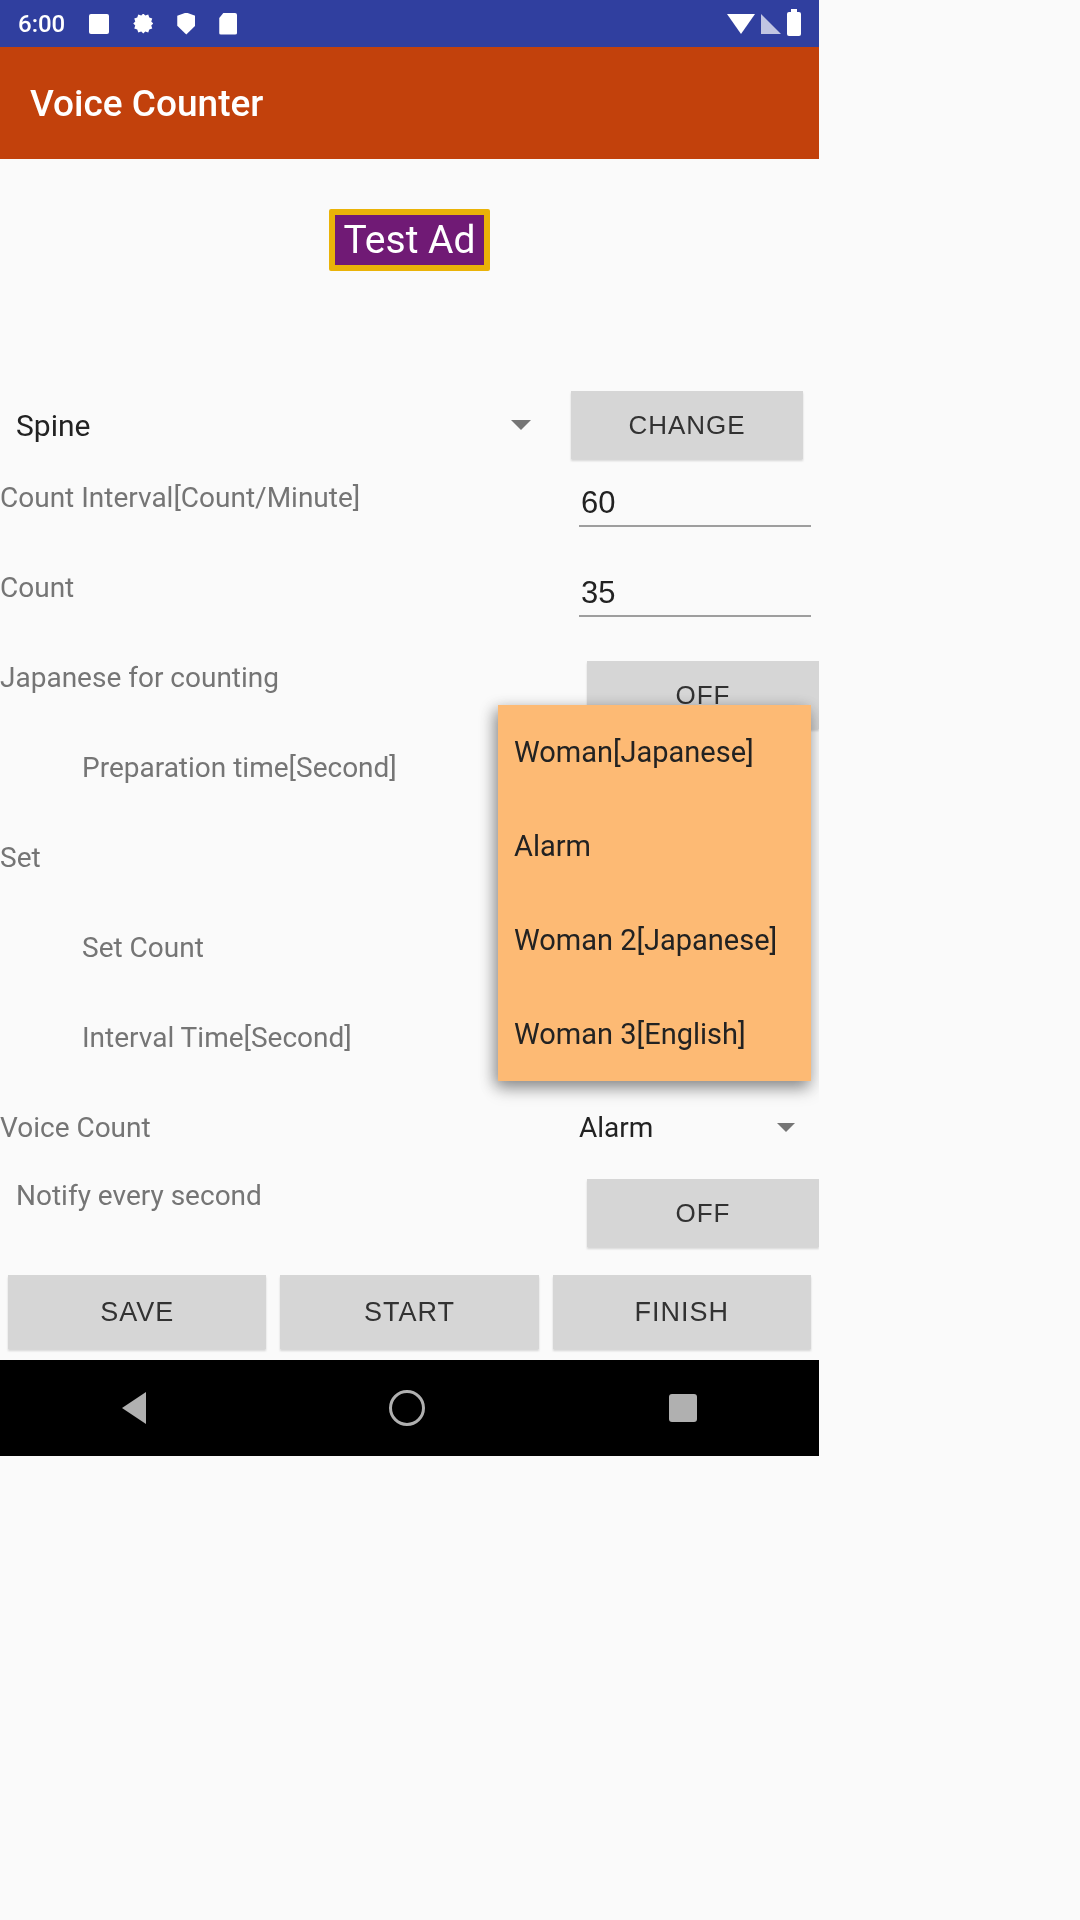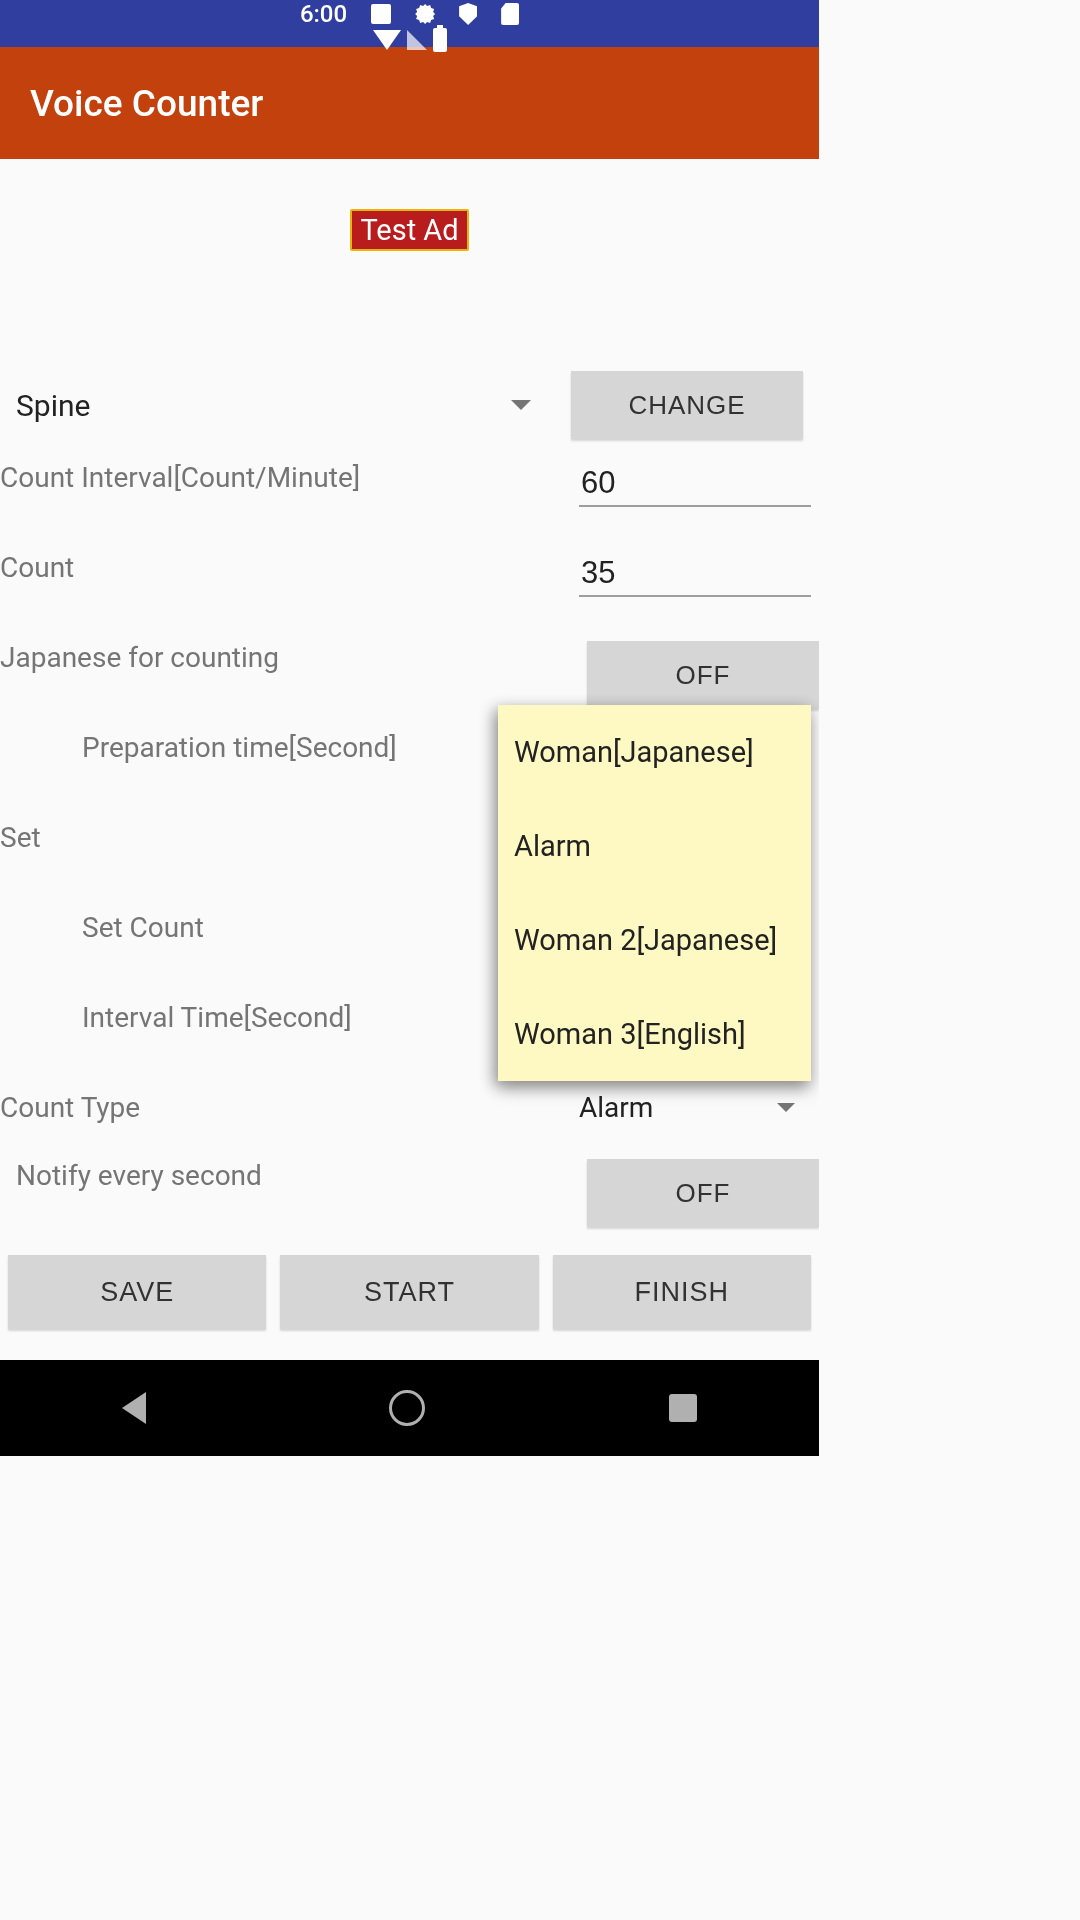--- a/index.html
+++ b/index.html
@@ -12,21 +12,20 @@
       overflow: hidden;
     }
     .status-bar {
       height: 47px;
       background: #303F9F;
       display: flex;
       justify-content: space-between;
       align-items: center;
       padding: 0 18px;
       color: #fff;
-      flex-direction: column;
     }
     .status-left {
       display: flex;
       align-items: center;
       gap: 24px;
     }
     .status-time { font-size: 24px; font-weight: 500; }
     .status-icons-left { display: flex; gap: 24px; align-items: center; }
     .status-icons-right { display: flex; gap: 6px; align-items: center; }
     .icon-box { width: 20px; height: 20px; background: #fff; border-radius: 2px; }
@@ -45,25 +44,25 @@
     .content {
       padding: 0;
     }
     .ad-row {
       display: flex;
       justify-content: center;
       padding-top: 50px;
       padding-bottom: 120px;
     }
     .ad-label {
-      background: #b91c1c;
+      background: #701a75;
       color: #fff;
       padding: 2px 8px;
-      font-size: 29px;
-      border: 2px solid #eab308;
+      font-size: 39px;
+      border: 6px solid #eab308;
       border-radius: 2px;
     }
     .form {
       padding: 0 0 0 0;
     }
     .row {
       display: flex;
       align-items: flex-start;
       min-height: 90px;
       padding-left: 0;
@@ -178,21 +177,21 @@
     .nav-recent {
       width: 28px; height: 28px;
       background: #b0b0b0;
       border-radius: 3px;
     }
     .popup {
       position: absolute;
       top: 705px;
       left: 498px;
       right: 8px;
-      background: #fef9c3;
+      background: #fdba74;
       box-shadow: -4px 4px 14px rgba(0,0,0,0.3), 0 8px 16px rgba(0,0,0,0.25);
       z-index: 100;
     }
     .popup-item {
       padding: 30px 16px;
       font-size: 29px;
       color: #222;
     }
     .wifi-icon {
       width: 0; height: 0;
@@ -294,21 +293,21 @@
 
     <div class="row">
       <span class="label label-indent">Set Count</span>
     </div>
 
     <div class="row">
       <span class="label label-indent">Interval Time[Second]</span>
     </div>
 
     <div class="row" style="min-height:68px;">
-      <span class="label">Count Type</span>
+      <span class="label">Voice Count</span>
       <div class="voice-type-select">
         <span>Alarm</span>
         <span class="voice-type-arrow"></span>
       </div>
     </div>
 
     <div class="row" style="min-height:72px;padding-left:16px;">
       <span class="label">Notify every second</span>
       <button class="btn btn-off">OFF</button>
     </div>

